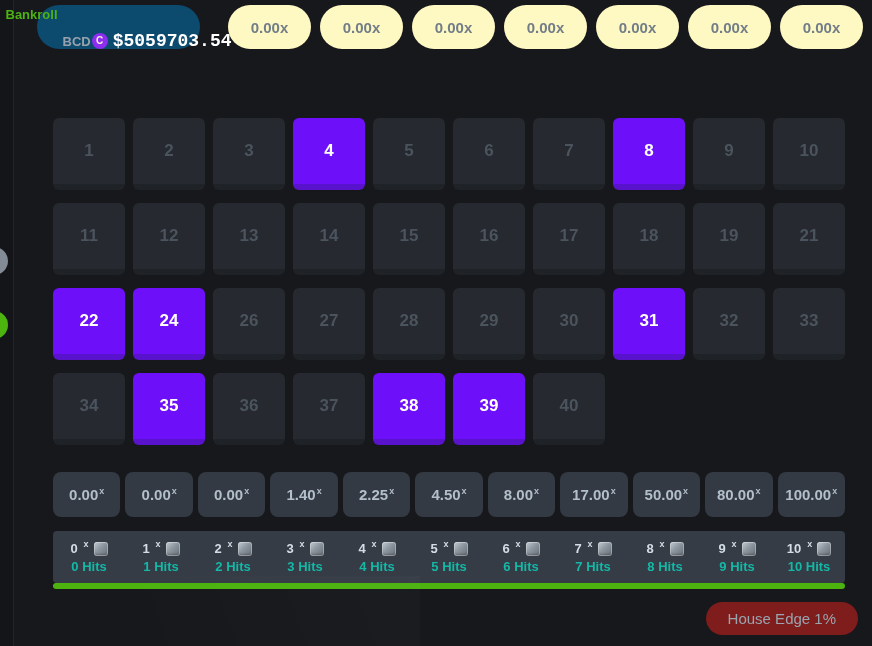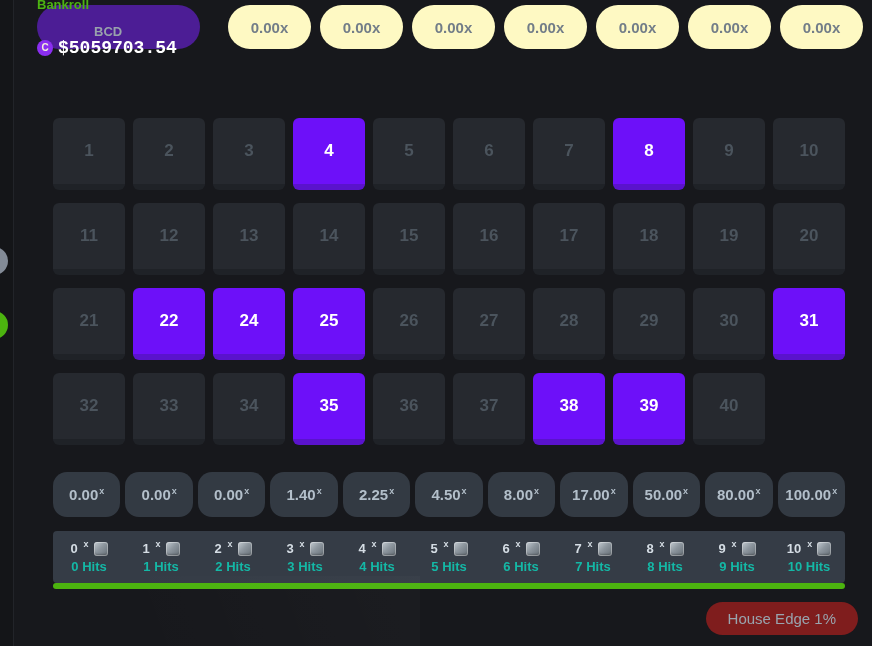--- a/index.html
+++ b/index.html
@@ -19,22 +19,22 @@
     position:absolute;left:0;top:0;width:13px;height:646px;
     background:#141518;border-right:1px solid #222429;overflow:hidden;
   }
   .peek-circle{position:absolute;border-radius:50%;width:28px;height:28px;left:-20px;}
   .peek-circle.gray{top:247px;background:#838b97;}
   .peek-circle.green{top:311px;background:var(--accent-green,#4cb30f);}
 
   
   .topbar{position:absolute;left:37px;top:5px;display:flex;align-items:center;}
   .bankroll{
-    width:163px;height:44px;border-radius:22px;background:#4c1d95;
-    display:flex;flex-direction:column;align-items:flex-start;justify-content:center;gap:1px;
+    width:163px;height:44px;border-radius:22px;background:#0c4a6e;
+    display:flex;align-items:flex-end;justify-content:center;gap:1px;
     cursor:pointer;
   }
   .bk-line1{display:flex;gap:5px;font-size:13px;font-weight:bold;line-height:14px;}
   .bk-label{color:var(--bankroll-green,#4cb312);}
   .bk-currency{color:#98a2ac;margin-top:27px;}
   .bk-line2{display:flex;align-items:center;gap:5px;line-height:16px;}
   .coin{
     width:16px;height:16px;border-radius:50%;background:#8b2ef0;
     color:#f3eeda;font-size:10px;font-weight:bold;
     display:flex;align-items:center;justify-content:center;
@@ -60,21 +60,21 @@
     user-select:none;
   }
   .tile.selected{
     background:var(--accent-purple,#6d10f9);
     border-bottom-color:#5a13cc;color:#ffffff;
   }
 
   
   .mults{position:absolute;left:53px;top:472px;width:792px;display:flex;gap:5px;}
   .mult{
-    flex:1;height:45px;border-radius:14px;background:#333a43;
+    flex:1;height:45px;border-radius:8px;background:#333a43;
     display:flex;align-items:center;justify-content:center;
     color:#b3bfca;font-size:15px;font-weight:bold;
   }
   .sup{font-size:9px;vertical-align:super;position:relative;top:-4px;margin-left:1px;}
 
   
   .hits{
     position:absolute;left:53px;top:531px;width:792px;height:52px;
     background:#353c46;border-radius:4px;display:flex;
   }
@@ -144,25 +144,23 @@
       <div class="tile">10</div>
       <div class="tile">11</div>
       <div class="tile">12</div>
       <div class="tile">13</div>
       <div class="tile">14</div>
       <div class="tile">15</div>
       <div class="tile">16</div>
       <div class="tile">17</div>
       <div class="tile">18</div>
       <div class="tile">19</div>
-      <div class="tile">20</div>
       <div class="tile">21</div>
       <div class="tile selected">22</div>
       <div class="tile selected">24</div>
-      <div class="tile selected">25</div>
       <div class="tile">26</div>
       <div class="tile">27</div>
       <div class="tile">28</div>
       <div class="tile">29</div>
       <div class="tile">30</div>
       <div class="tile selected">31</div>
       <div class="tile">32</div>
       <div class="tile">33</div>
       <div class="tile">34</div>
       <div class="tile selected">35</div>

